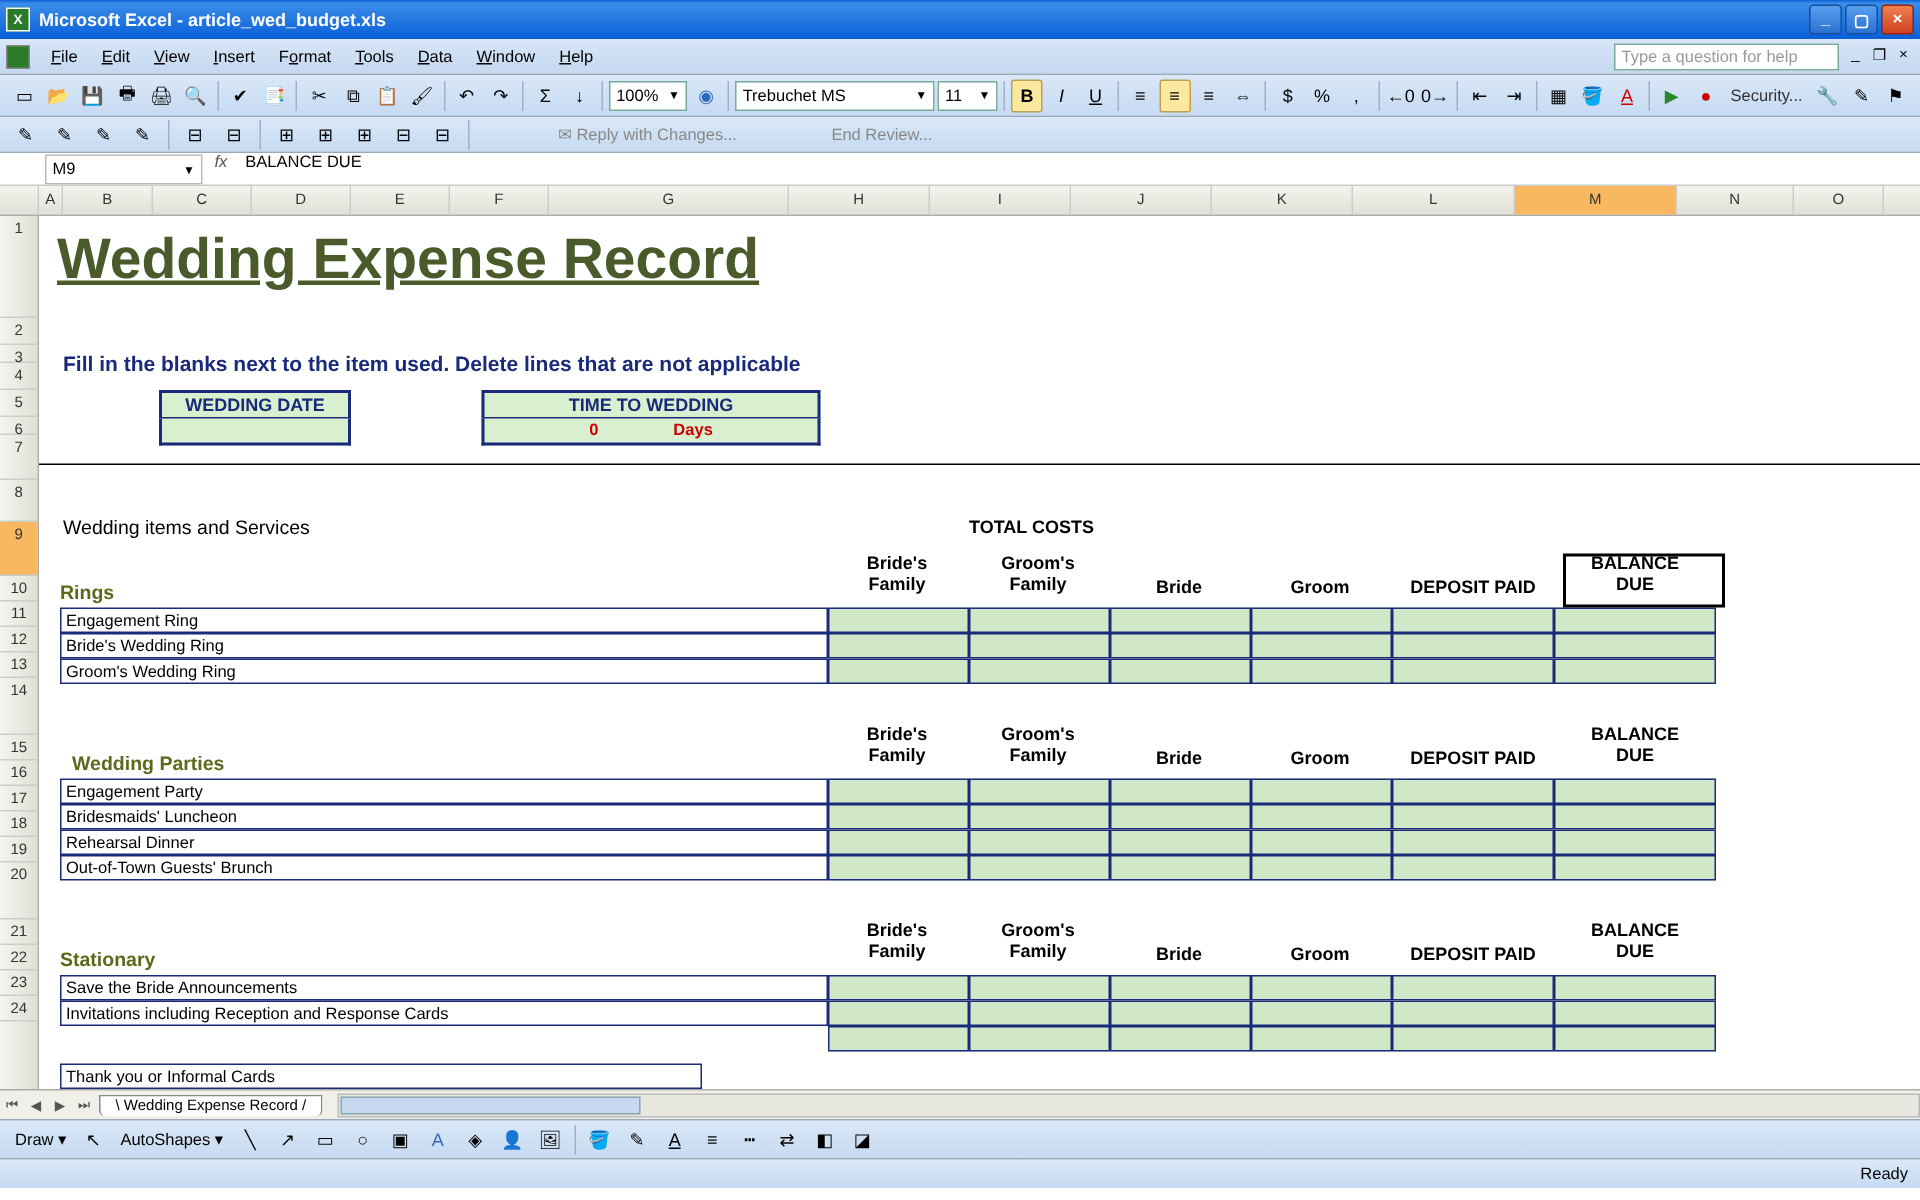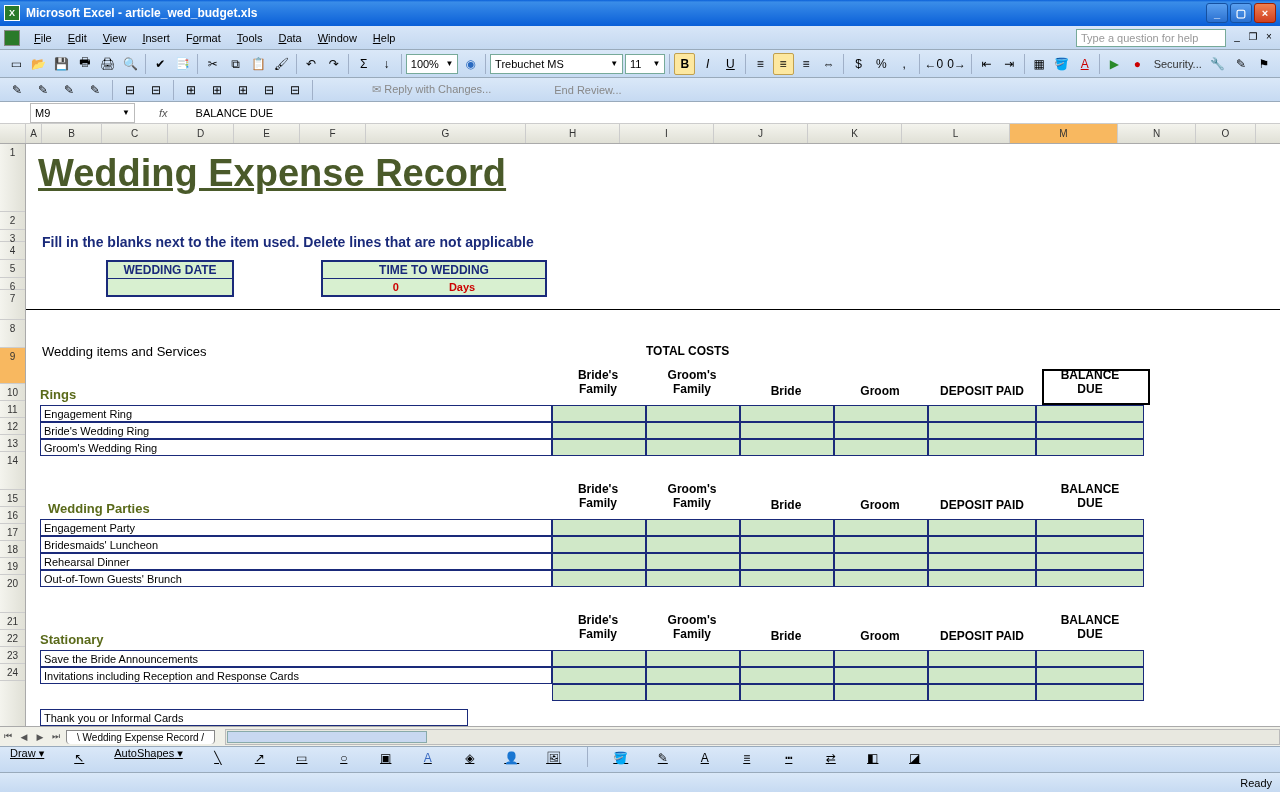--- a/index.html
+++ b/index.html
@@ -17,21 +17,21 @@
 .helpbox { margin-left:auto; width:150px; height:18px; background:#fff; border:1px solid #7a9; padding:0 4px; color:#999; display:flex; align-items:center; }
 .mdi { margin-left:4px; display:flex; gap:2px; }
 .mdi span { width:14px; height:14px; cursor:pointer; font-size:10px; text-align:center; }
 .toolbar { background:linear-gradient(#dae8f8,#c6daf2); height:28px; display:flex; align-items:center; padding:0 6px; border-bottom:1px solid #9ab; gap:2px; }
 .tbtn { width:22px; height:22px; display:flex; align-items:center; justify-content:center; cursor:pointer; border-radius:2px; font-size:12px; }
 .tsep { width:1px; height:20px; background:#a0b0c8; margin:0 2px; }
 .combo { height:20px; background:#fff; border:1px solid #7a9; display:flex; align-items:center; padding:0 4px; font-size:11px; }
 .combo .arr { margin-left:auto; font-size:8px; padding-left:4px; }
 .revbar { background:linear-gradient(#dae8f8,#c6daf2); height:24px; display:flex; align-items:center; padding:0 6px; border-bottom:1px solid #9ab; gap:4px; }
 .revbtn { color:#888; padding:2px 6px;margin-left:47px; }
-.fmlbar { background:#fff; height:22px; display:flex; align-items:center; border-bottom:1px solid #ccc;gap:16px; }
+.fmlbar { background:#fff; height:22px; display:flex; align-items:flex-start; border-bottom:1px solid #ccc; }
 .namebox { width:105px; height:20px; border:1px solid #bbb; margin:1px 0 1px 30px; padding:0 4px; display:flex; align-items:center; background:#fff; }
 .fx { margin:0 8px; font-style:italic; color:#555; }
 .fmlin { flex:1; padding:0 4px; }
 .gridwrap { position:relative; height:602px; background:#fff; overflow:hidden; }
 .colhdr { display:flex; height:20px; background:linear-gradient(#f4f4ee,#e0e0d6); border-bottom:1px solid #aaa; }
 .ch { border-right:1px solid #ccc; text-align:center; font-size:10px; line-height:20px; color:#333; }
 .ch.sel { background:#f8b860; }
 .rowarea { display:flex; height:582px; }
 .rowhdrs { width:26px; background:linear-gradient(90deg,#f4f4ee,#e0e0d6); border-right:1px solid #aaa; }
 .rh { height:18px; border-bottom:1px solid #ccc; text-align:center; font-size:10px; line-height:18px; color:#333; }
@@ -48,21 +48,21 @@
 .colh2 { position:absolute; font-weight:bold; font-size:12px; text-align:center; width:108px; }
 .tblitem { position:absolute; left:14px; border:1px solid #1a2a7a; font-size:11px; padding:1px 3px; height:17px; display:flex; align-items:center; }
 .tblcell { position:absolute; border:1px solid #1a2a7a; background:#d0e8c8; height:17px; }
 .divline { position:absolute; left:0; right:0; height:1px; background:#000; }
 .selcell { position:absolute; border:2px solid #000; background:transparent; }
 .tabbar { height:20px; background:#f0f0e8; display:flex; align-items:center; border-top:1px solid #aaa; }
 .tabnav { width:16px; height:16px; display:flex; align-items:center; justify-content:center; cursor:pointer; font-size:9px; color:#555; }
 .tab { background:#fff; border:1px solid #888; border-bottom:none; border-radius:0 0 4px 4px; padding:1px 10px; font-size:10px; margin-left:2px; }
 .hscroll { flex:1; height:16px; margin-left:10px; background:#e8e8e0; border:1px solid #bbb; position:relative; }
 .hscroll .thumb { position:absolute; left:1px; top:1px; width:200px; height:12px; background:#c8d8f0; border:1px solid #8aa; }
-.drawbar { height:26px; background:linear-gradient(#dae8f8,#c6daf2); display:flex; padding:0 6px; gap:20px; border-top:1px solid #9ab;text-decoration:underline; }
+.drawbar { height:26px; background:linear-gradient(#dae8f8,#c6daf2); display:flex; align-items:center; padding:0 6px; gap:3px; border-top:1px solid #9ab; }
 .status { height:20px; background:linear-gradient(#dae8f8,#c6daf2); display:flex; align-items:center; padding:0 8px; font-size:11px; border-top:1px solid #9ab;justify-content:flex-end; }
 </style>
 </head>
 <body>
 
 <div class="titlebar">
   <div class="xicon">X</div>
   <div class="title">Microsoft Excel - article_wed_budget.xls</div>
   <div class="winbtns">
     <div class="winbtn">_</div>

